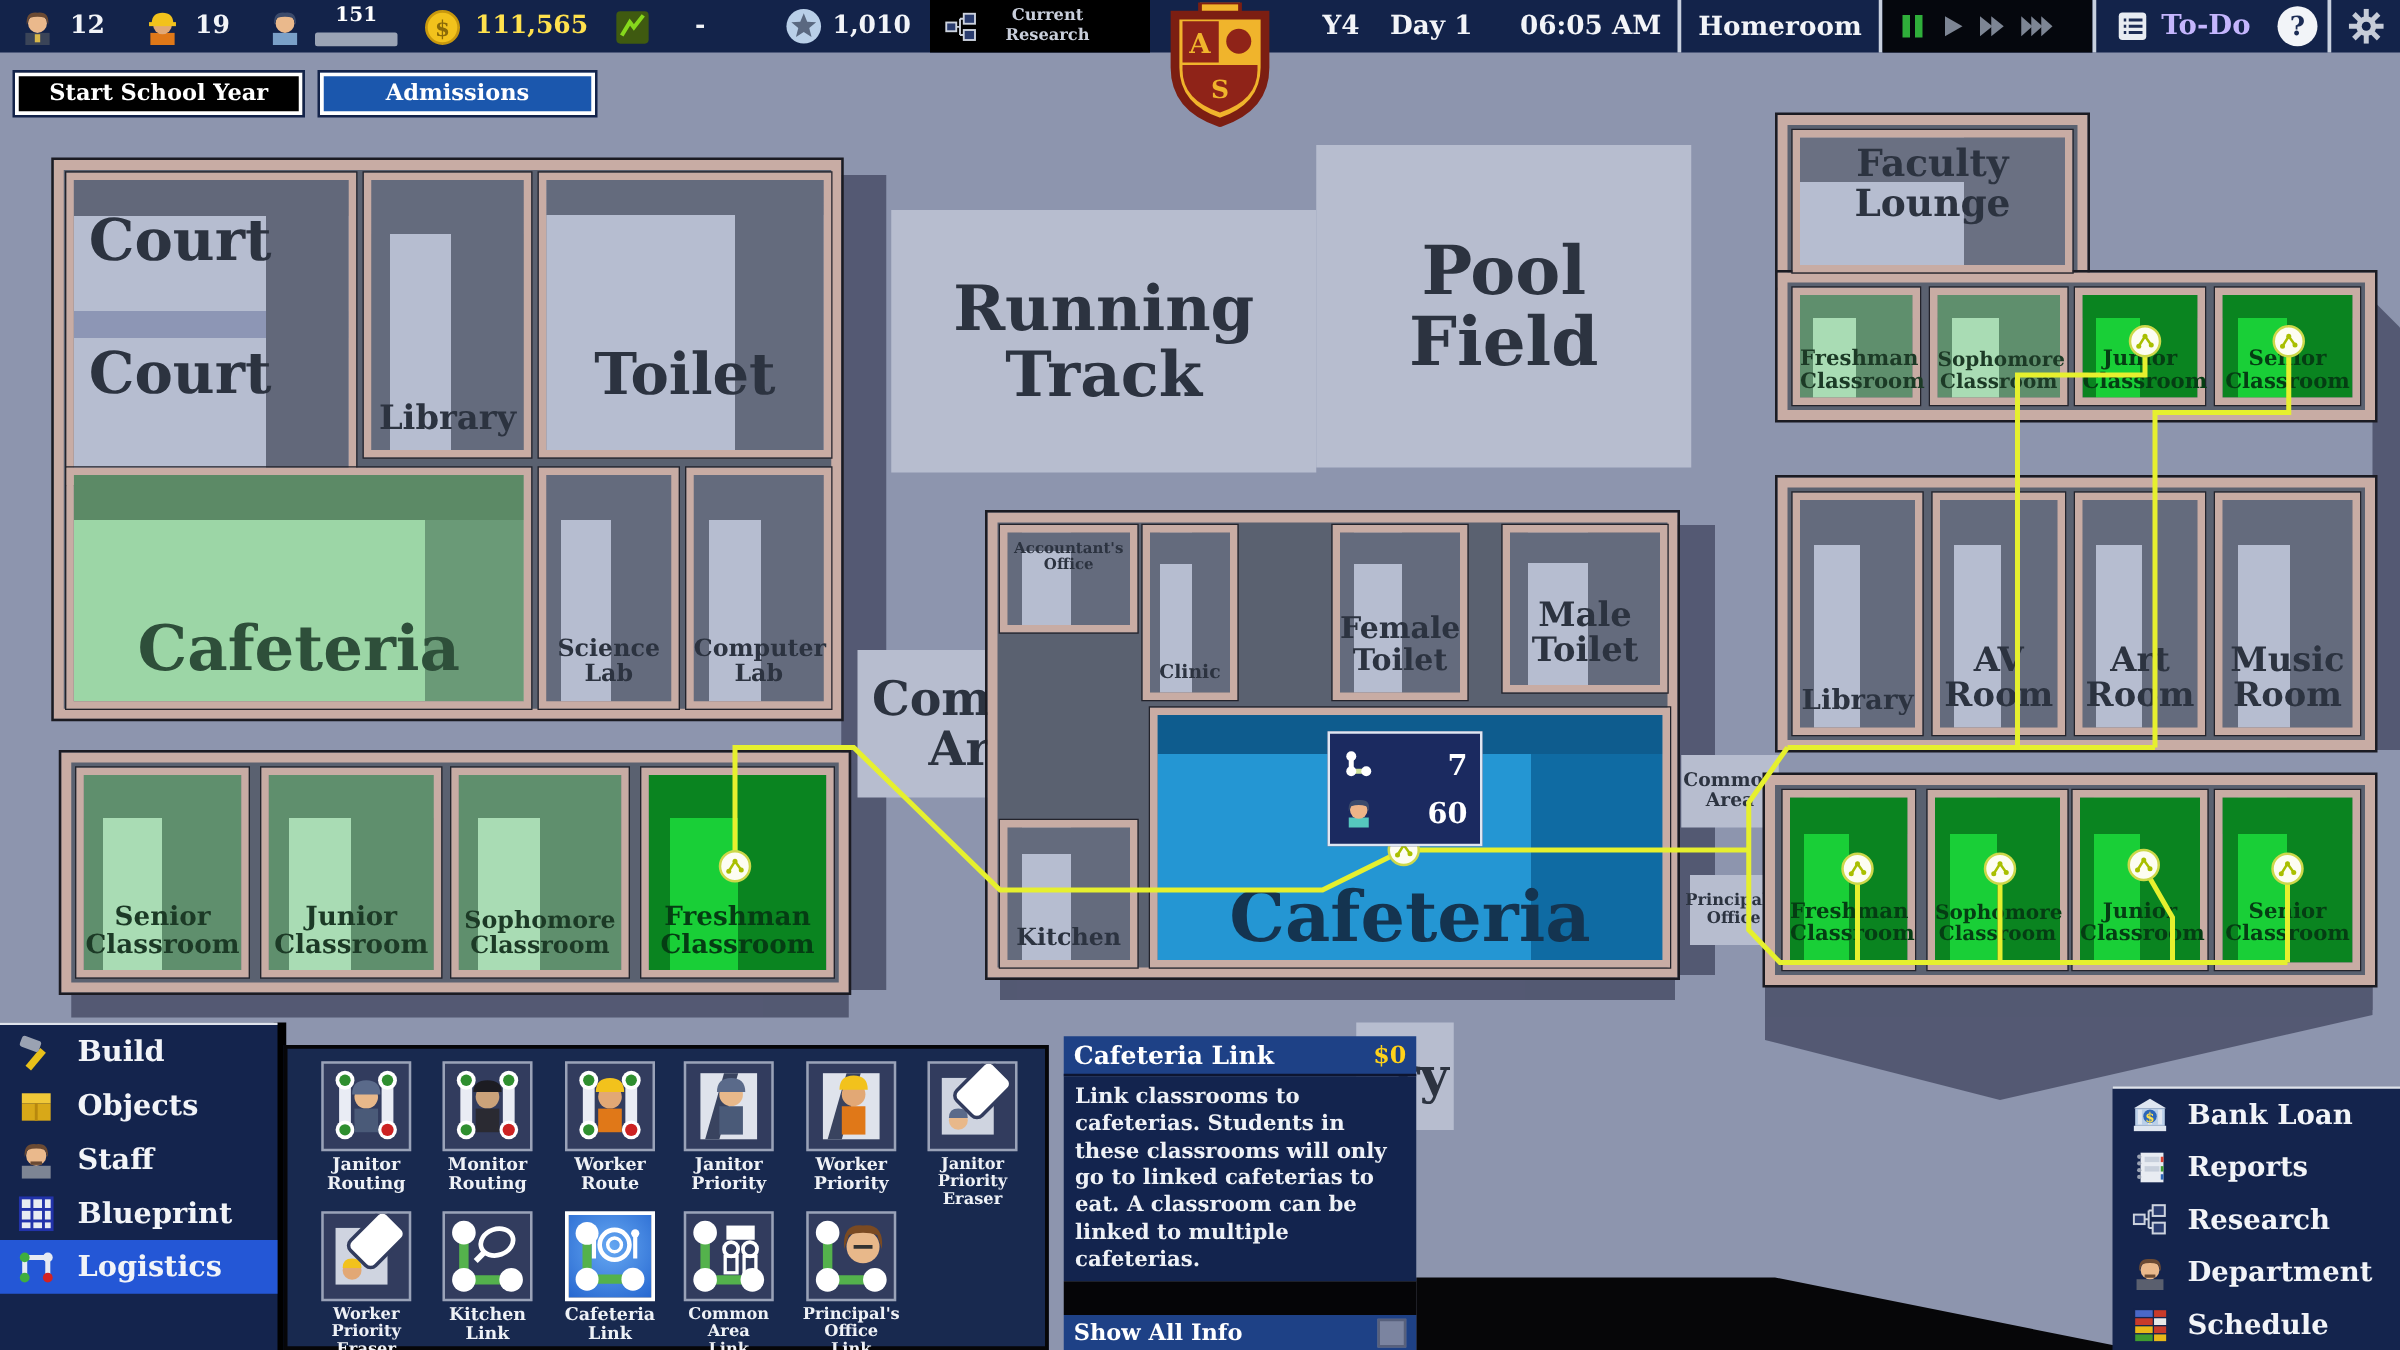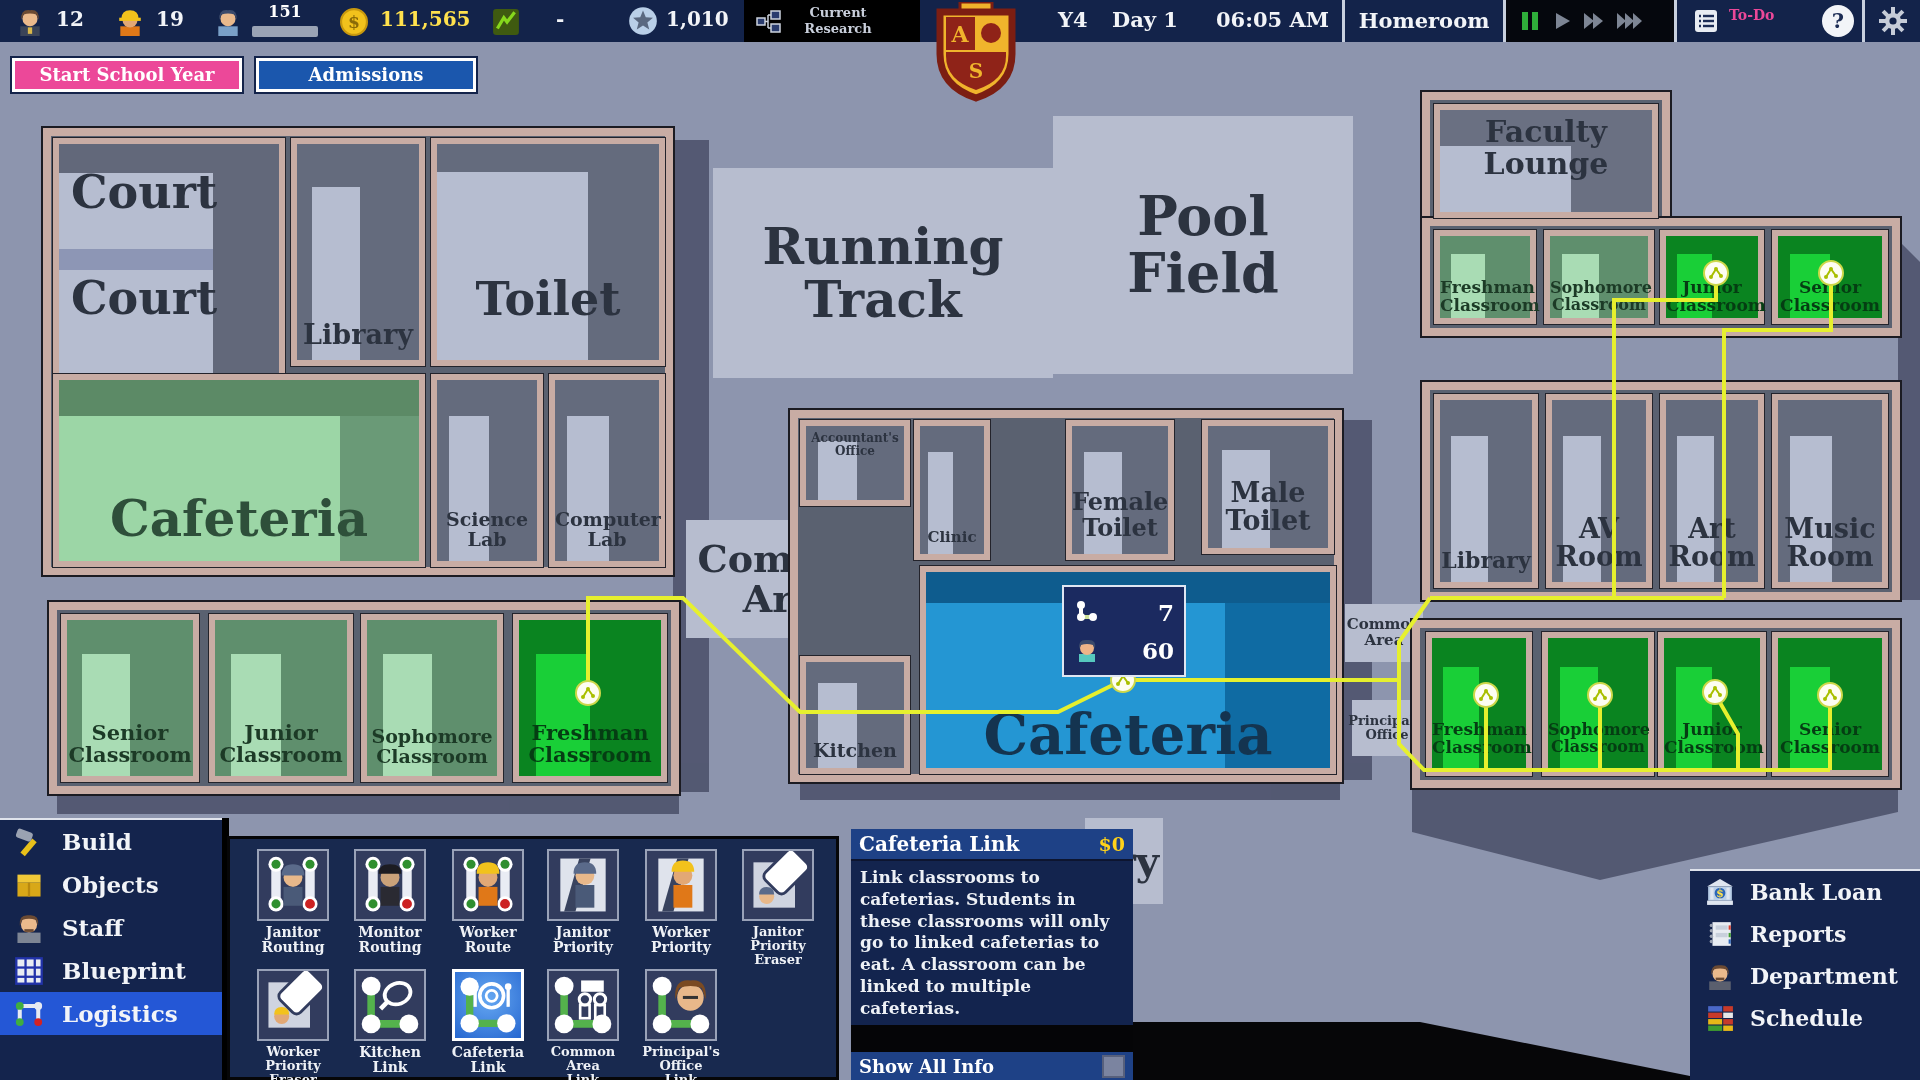--- a/index.html
+++ b/index.html
@@ -416,21 +416,21 @@
         <rect x="2" y="2" width="22" height="22" rx="3" fill="#e8ecf2"></rect>
         <g stroke="#1c2c55" stroke-width="2.4">
             <line x1="6" y1="8" x2="8" y2="8"></line>
             <line x1="10" y1="8" x2="21" y2="8"></line>
             <line x1="6" y1="13" x2="8" y2="13"></line>
             <line x1="10" y1="13" x2="21" y2="13"></line>
             <line x1="6" y1="18" x2="8" y2="18"></line>
             <line x1="10" y1="18" x2="21" y2="18"></line>
           </g>
       </svg>
-      <span class="abs" style="left:52px;top:7px;color:#ec4899;font-size:14px;">To-Do</span>
+      <span class="abs" style="left:52px;top:7px;color:#c4b5fd;font-size:22px;">To-Do</span>
     </div>
 
     <div class="abs" style="left:1822px;top:5px;width:32px;height:32px;border-radius:50%;background:#f2f4f8;text-align:center;">
       <span style="color:#1c2c55;font-size:21px;line-height:32px;">?</span>
     </div>
 
     <div class="tb-panel" style="left:1862px;width:58px;border-left:3px solid #c8d0de;box-sizing:border-box;">
       <svg class="abs" style="left:14px;top:7px;" width="28" height="28" viewBox="0 0 28 28">
         <g fill="#c6ccd8">
           <circle cx="14" cy="14" r="8"></circle>
@@ -451,21 +451,21 @@
   <svg class="abs" style="left:926px;top:2px;z-index:22;" width="100" height="104" viewBox="0 0 100 104">
     <rect x="34" y="0" width="32" height="9" fill="#f0b42c" stroke="#7c1e12" stroke-width="3"></rect>
     <path d="M14,10 h72 v42 q0,32 -36,44 q-36,-12 -36,-44 z" fill="#f0b42c" stroke="#7c1e12" stroke-width="7"></path>
     <rect x="20" y="15" width="29" height="33" fill="#8f2318"></rect>
     <text x="34" y="40" text-anchor="middle" font-size="22" font-family="DejaVu Serif,serif" font-weight="700" fill="#f0b42c">A</text>
     <circle cx="65" cy="31" r="10" fill="#8f2318"></circle>
     <path d="M20,50 h60 v4 q0,24 -30,34 q-30,-10 -30,-34 z" fill="#8f2318"></path>
     <text x="50" y="76" text-anchor="middle" font-size="20" font-family="DejaVu Serif,serif" font-weight="700" fill="#f0b42c">S</text>
   </svg>
 
-  <div class="big-btn" style="left:12px;top:58px;width:230px;background:#ec4899;">
+  <div class="big-btn" style="left:12px;top:58px;width:230px;background:#000000;">
     <span>Start School Year</span>
   </div>
   <div class="big-btn" style="left:256px;top:58px;width:220px;background:#1b57ad;">
     <span>Admissions</span>
   </div>
 
   <div id="left-menu">
     <div class="lm-row">
       <svg class="mi" viewBox="0 0 26 26">
           <rect x="10" y="10" width="5" height="16" transform="rotate(40 13 18)" fill="#e8c01a"></rect>
@@ -726,20 +726,29 @@
           <rect x="9" y="5" width="11" height="4" fill="#c8d0dc"></rect>
           <rect x="9" y="12" width="11" height="4" fill="#c8d0dc"></rect>
           <rect x="21" y="5" width="2" height="4" fill="#d84030"></rect>
           <rect x="21" y="12" width="2" height="4" fill="#3f9c2f"></rect>
           <rect x="21" y="18" width="2" height="4" fill="#2c66b8"></rect>
         </svg>
       <span>Reports</span>
     </div>
     <div class="rm-row">
       <svg class="mi" viewBox="0 0 26 26">
+          <rect x="1" y="9" width="8" height="7" fill="#2a3c6e" stroke="#cdd3de" stroke-width="1.5"></rect>
+          <rect x="15" y="2" width="9" height="8" fill="#2a3c6e" stroke="#cdd3de" stroke-width="1.5"></rect>
+          <rect x="15" y="15" width="9" height="8" fill="#2a3c6e" stroke="#cdd3de" stroke-width="1.5"></rect>
+          <path d="M9,12.5 L12,12.5 M12,6 L15,6 M12,19 L15,19 M12,6 L12,19" stroke="#cdd3de" stroke-width="1.5" fill="none"></path>
+        </svg>
+      <span>Research</span>
+    </div>
+    <div class="rm-row">
+      <svg class="mi" viewBox="0 0 26 26">
           <rect x="3" y="18" width="20" height="8" fill="#5a5f6e"></rect>
           <circle cx="13" cy="11" r="7" fill="#eab98c"></circle>
           <path d="M5,12 Q4,2 13,3 Q22,2 21,12 L19,7 Q13,5 7,7 Z" fill="#6b4a33"></path>
           <rect x="9" y="14.5" width="8" height="2.4" fill="#6b4a33"></rect>
         </svg>
       <span>Department</span>
     </div>
     <div class="rm-row">
       <svg class="mi" viewBox="0 0 26 26">
           <rect x="1" y="1" width="24" height="24" fill="#14244d"></rect>

